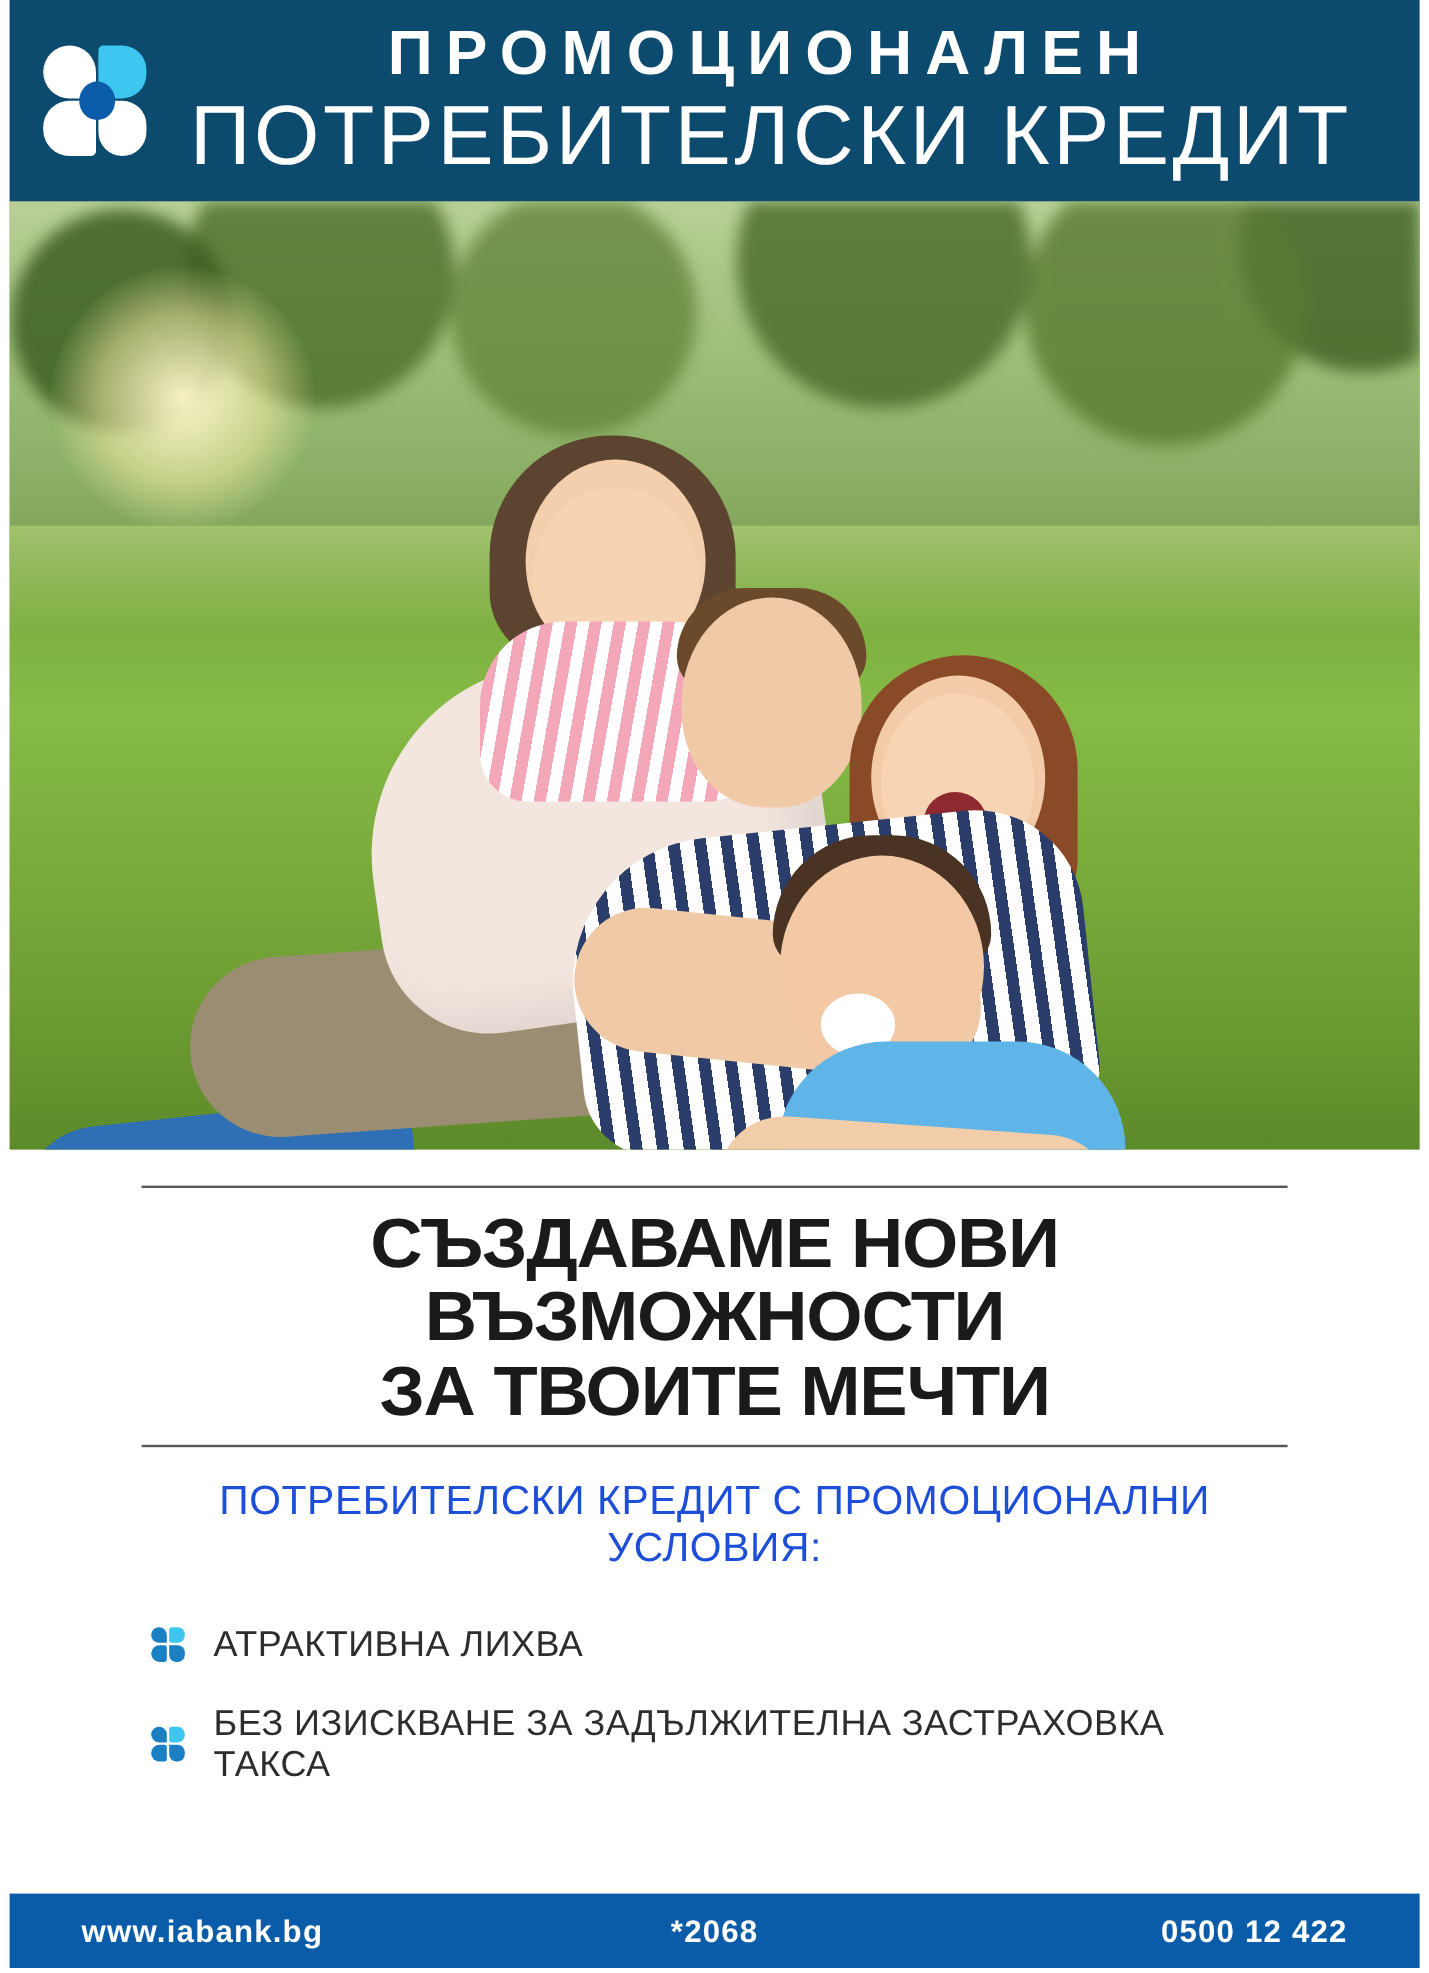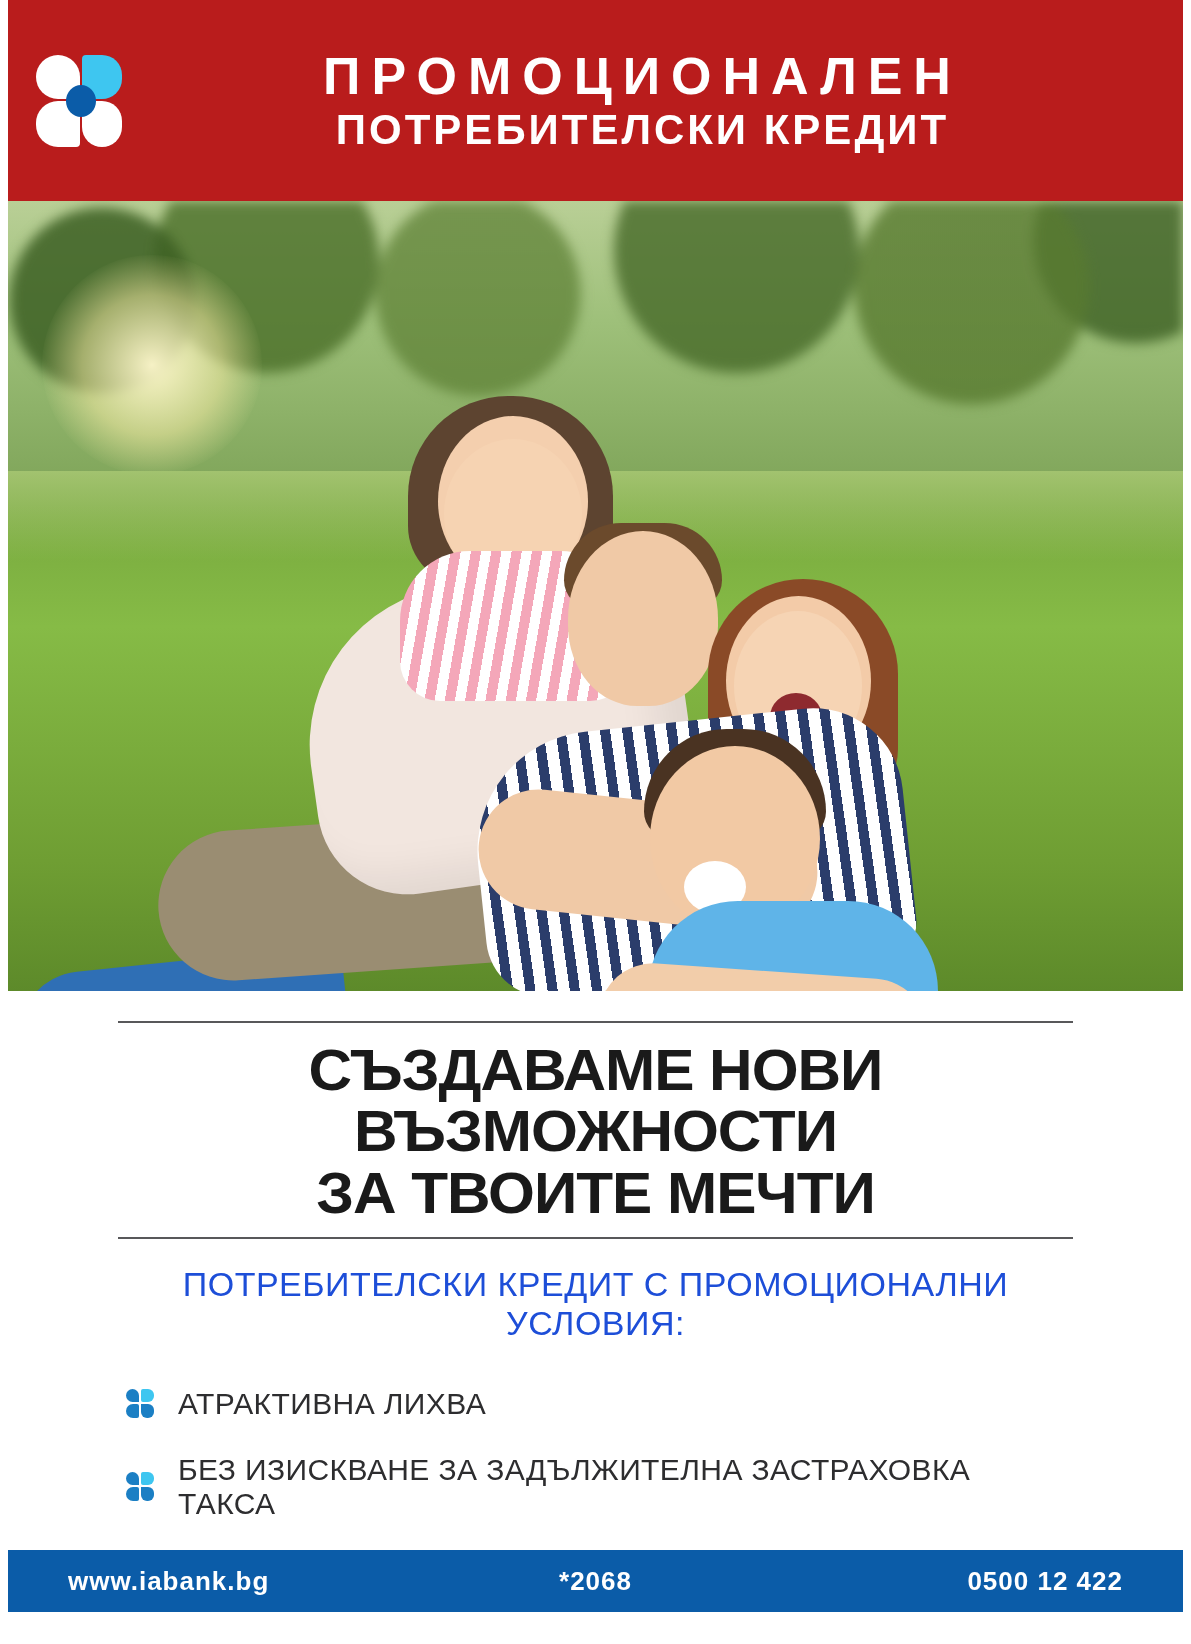--- a/index.html
+++ b/index.html
@@ -18,22 +18,22 @@
     width: 1191px;
     height: 1644px;
     background: #ffffff;
     box-sizing: border-box;
     padding: 0 8px;
   }
 
   
   .header {
     position: relative;
-    height: 201px;
-    background: #b91c1c;
+    height: 168px;
+    background: #0c4a6e;
     display: flex;
     align-items: center;
     padding: 0 22px;
     box-sizing: border-box;
   }
   .logo-mark {
     width: 96px;
     height: 100px;
     position: relative;
     flex: 0 0 auto;
@@ -79,22 +79,22 @@
     padding-right: 20px;
   }
   .header-line1 {
     font-size: 52px;
     font-weight: bold;
     letter-spacing: 11px;
     line-height: 1.05;
     white-space: nowrap;
   }
   .header-line2 {
-    font-size: 42px;
-    font-weight: bold;
+    font-size: 70px;
+    font-weight: normal;
     letter-spacing: 3px;
     line-height: 1.05;
     white-space: nowrap;
     margin-top: 4px;
   }
 
   
   .photo {
     position: relative;
     height: 790px;
@@ -339,21 +339,21 @@
     color: #2d2d2f;
     font-size: 30px;
     letter-spacing: .4px;
   }
 
   
   .footer {
     position: absolute;
     left: 8px;
     right: 8px;
-    bottom: 32px;
+    bottom: 4px;
     height: 62px;
     background: #0b5ca8;
     display: flex;
     align-items: center;
     color: #ffffff;
     font-size: 26px;
     font-weight: bold;
     letter-spacing: 1px;
   }
   .footer .site { flex: 0 0 33%; text-align: left; padding-left: 60px; box-sizing: border-box; }

